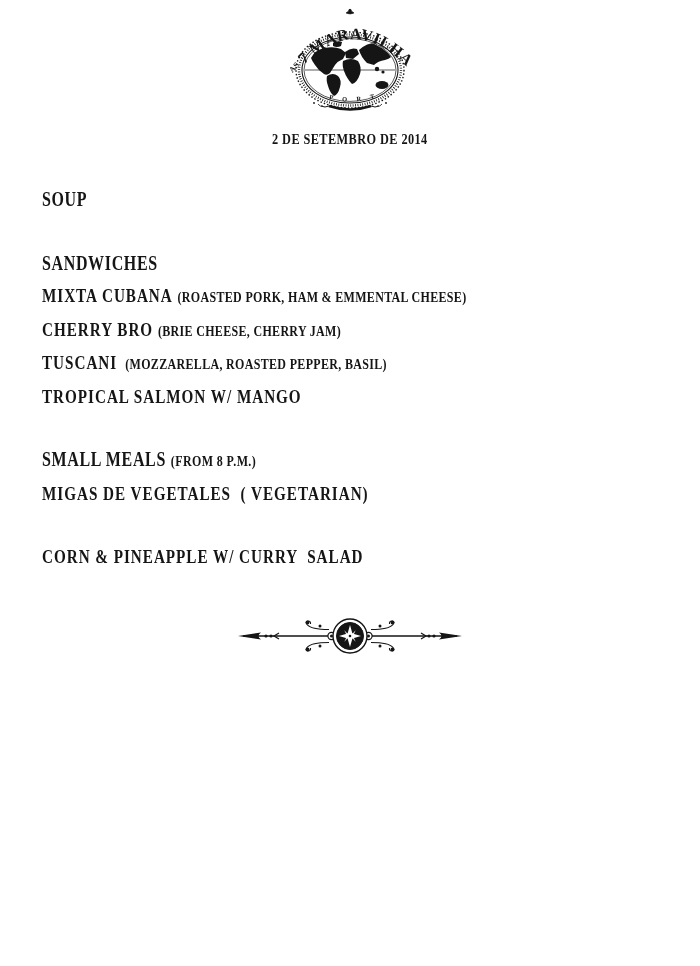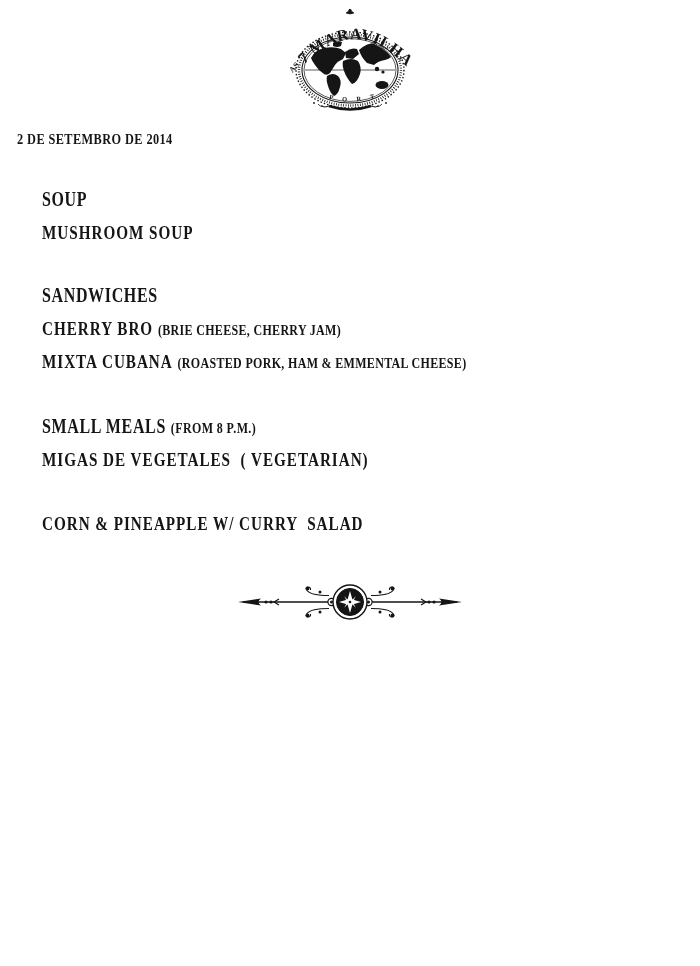--- a/index.html
+++ b/index.html
@@ -13,21 +13,21 @@
     position: relative;
   }
   .page { width: 700px; height: 966px; position: relative; }
 
   
   .logo-wrap { padding-top: 6px; text-align: center; }
   .logo-wrap svg { display: inline-block; }
 
   
   .date-line {
-    text-align: left;
+    text-align: center;
     margin-top: 10px;
     font-size: 15px;
     font-weight: 700;
     line-height: 18px;
     letter-spacing: 0.5px;
   }
   .cond-c {
     display: inline-block;
     transform: scaleX(0.82);
     transform-origin: 50% 50%;
@@ -141,27 +141,28 @@
   </div>
 
   <div class="date-line">
     <span class="cond-c">2 DE SETEMBRO DE 2014</span>
   </div>
 
   <div class="menu">
 
     <div class="menu-section">
       <div class="menu-row"><span class="cond"><span class="sec-title">SOUP</span></span></div>
-      <div class="menu-row"><span class="cond"><span class="mi-name">MUSHROOM SOUP</span></span></div>
     </div>
 
     <div class="menu-section">
       <div class="menu-row"><span class="cond"><span class="sec-title">SANDWICHES</span></span></div>
+      <div class="menu-row"><span class="cond"><span class="mi-name">MIXTA CUBANA</span><span class="mi-desc">(ROASTED PORK, HAM &amp; EMMENTAL CHEESE)</span></span></div>
       <div class="menu-row"><span class="cond"><span class="mi-name">CHERRY BRO</span><span class="mi-desc">(BRIE CHEESE, CHERRY JAM)</span></span></div>
-      <div class="menu-row"><span class="cond"><span class="mi-name">MIXTA CUBANA</span><span class="mi-desc">(ROASTED PORK, HAM &amp; EMMENTAL CHEESE)</span></span></div>
+      <div class="menu-row"><span class="cond"><span class="mi-name">TUSCANI</span><span class="mi-desc"> (MOZZARELLA, ROASTED PEPPER, BASIL)</span></span></div>
+      <div class="menu-row"><span class="cond"><span class="mi-name">TROPICAL SALMON W/ MANGO</span></span></div>
     </div>
 
     <div class="menu-section">
       <div class="menu-row"><span class="cond"><span class="sec-title">SMALL MEALS</span><span class="sec-note">(FROM 8 P.M.)</span></span></div>
       <div class="menu-row"><span class="cond"><span class="mi-name">MIGAS DE VEGETALES  ( VEGETARIAN)</span></span></div>
     </div>
 
     <div class="menu-section">
       <div class="menu-row"><span class="cond"><span class="mi-name">CORN &amp; PINEAPPLE W/ CURRY  SALAD</span></span></div>
     </div>

